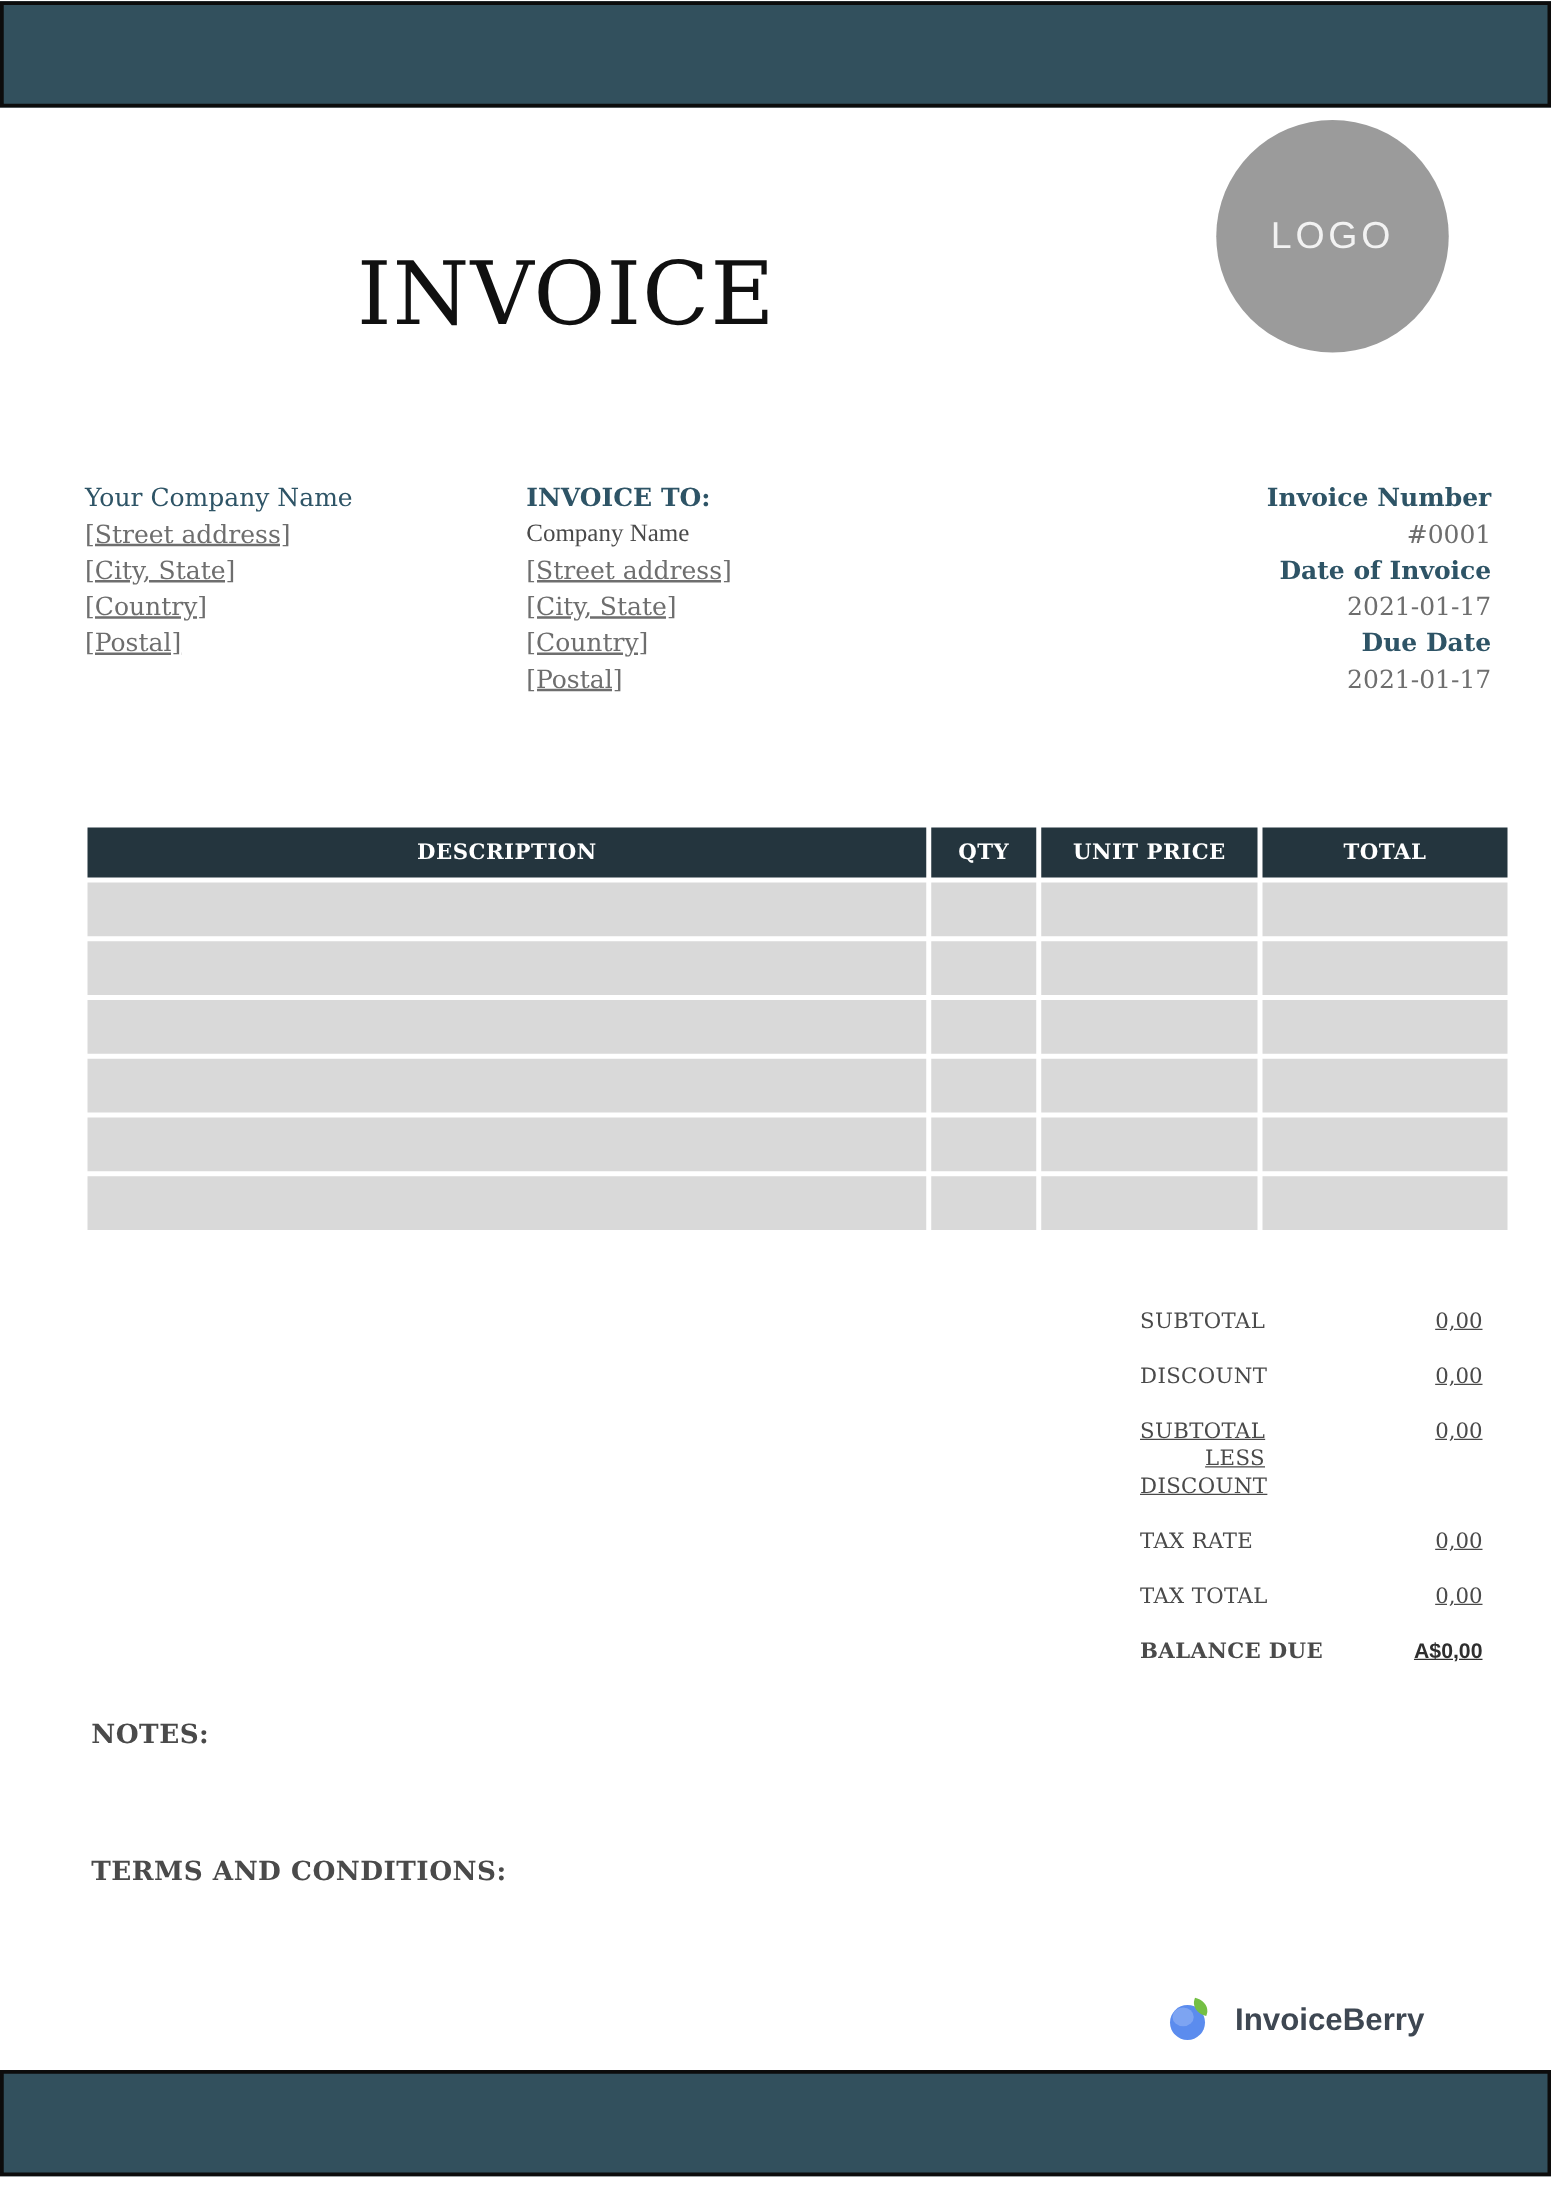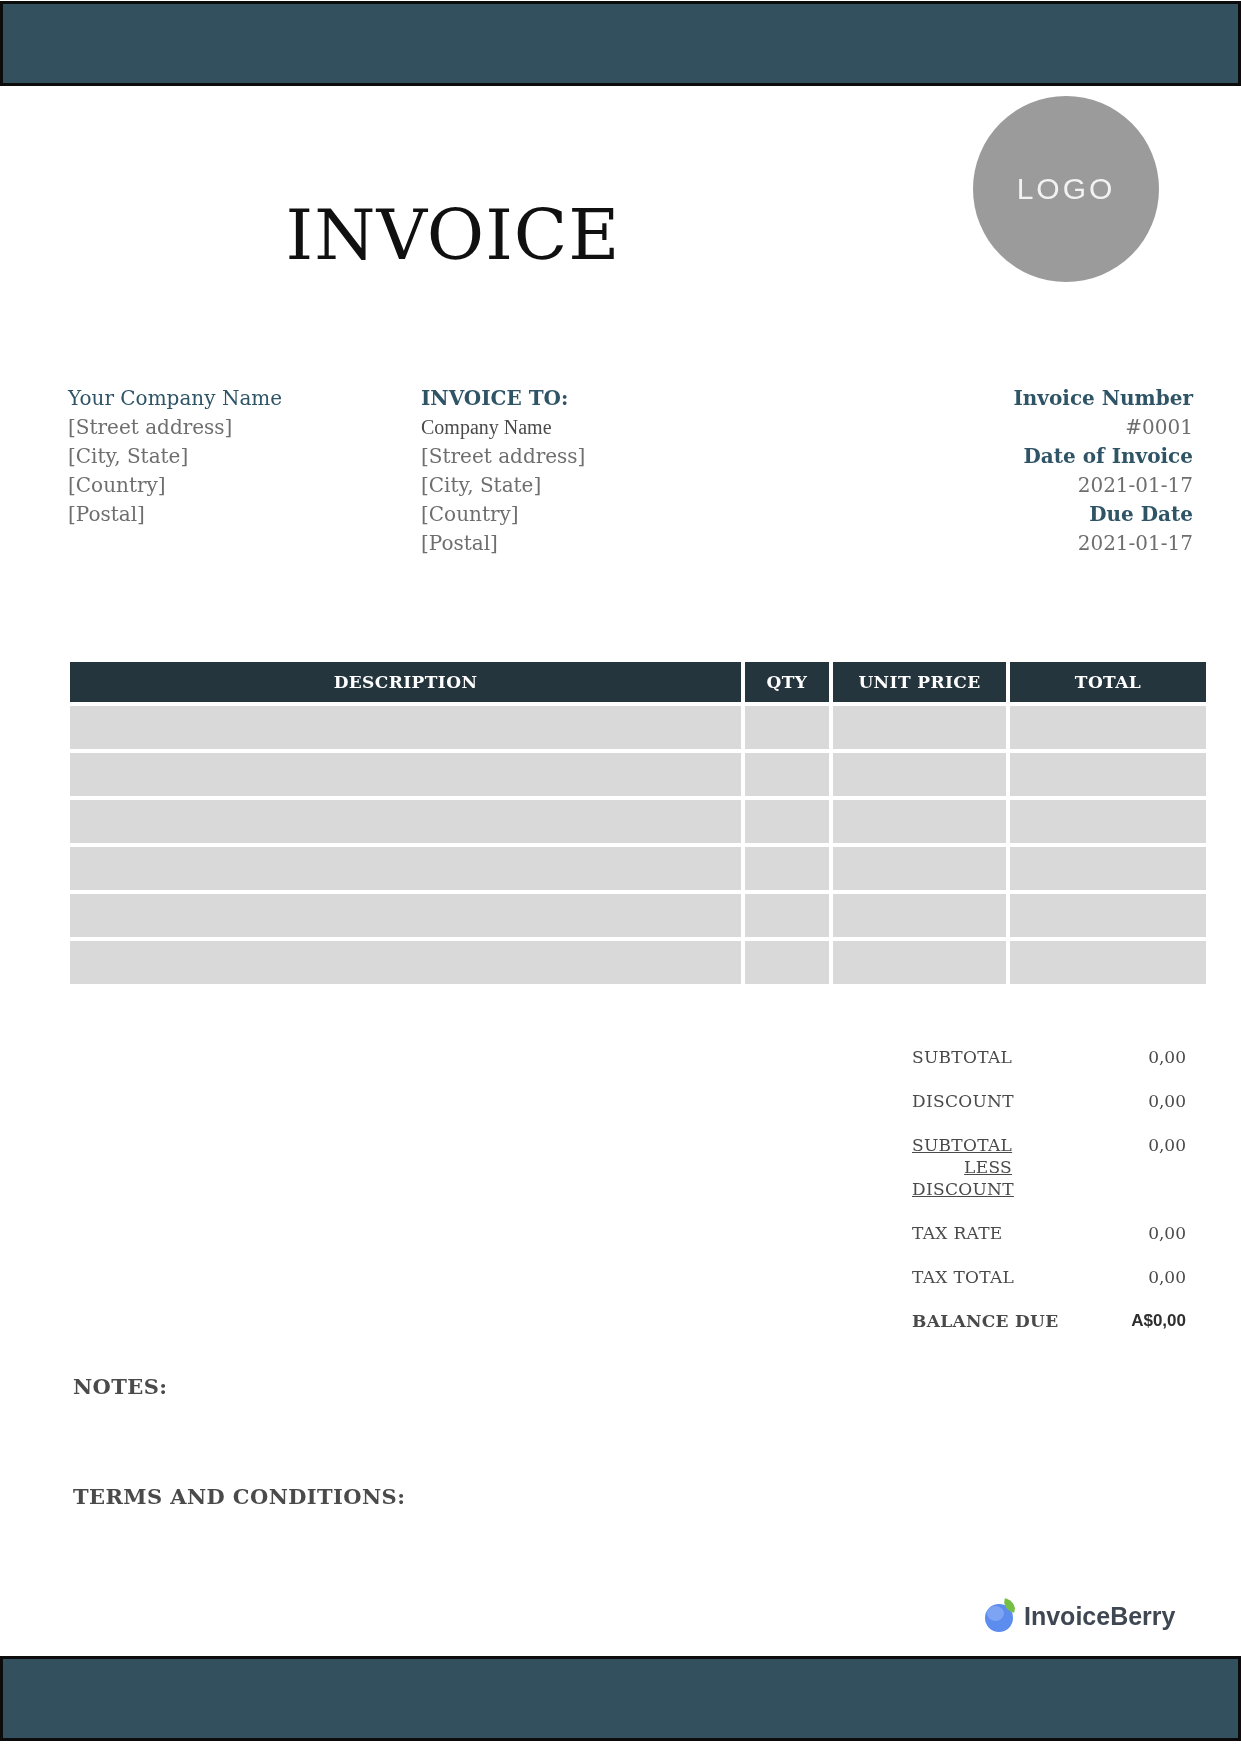--- a/index.html
+++ b/index.html
@@ -31,49 +31,49 @@
     display:flex;align-items:center;justify-content:center;}
   #logo-circle span{font-family:"Liberation Sans",sans-serif;font-size:30px;
     color:#f2f2f2;letter-spacing:3px;}
 
   .info-col{position:absolute;top:384px;font-size:20px;line-height:29px;}
   #company-col{left:68px;}
   #invoiceto-col{left:421px;}
   #meta-col{right:48px;text-align:right;}
   .teal-heading{color:var(--heading-teal);}
   .teal-heading.bold{font-weight:bold;}
-  .gray-line{color:var(--text-gray);}
+  .gray-line{color:var(--text-gray);text-decoration:underline;}
   .dark-line{color:var(--text-dark);font-family:Liberation Serif, serif;}
   .meta-label{color:var(--heading-teal);font-weight:bold;}
   .meta-value{color:var(--text-gray);}
 
   #items-table{position:absolute;left:70px;top:662px;width:1044px;
     display:grid;grid-template-columns:671px 84px 173px 196px;gap:4px;background:#fff;}
   .th{height:40px;background:var(--table-header-bg);color:#ffffff;
     display:flex;align-items:center;justify-content:center;
     font-size:17px;font-weight:bold;letter-spacing:.4px;}
   .td{height:43px;background:var(--table-row-bg);}
 
   #totals{position:absolute;left:912px;top:1046px;width:274px;}
   .totals-row{display:flex;justify-content:space-between;align-items:flex-start;
     margin-bottom:22px;font-size:17px;color:var(--text-dark);}
   .totals-row .t-label{letter-spacing:.3px;line-height:22px;text-align:right;}
   .totals-row.narrow .t-label{width:100px;text-decoration:underline;}
-  .totals-row .t-value{text-align:right;line-height:22px;}
+  .totals-row .t-value{text-align:right;line-height:22px;text-decoration:underline;}
   .totals-row.grand .t-label{font-weight:bold;}
   .totals-row.grand .t-value{font-family:"Liberation Sans",sans-serif;
     font-weight:bold;color:#2e2e2e;}
 
   .section-heading{position:absolute;left:73px;font-size:21px;font-weight:bold;
     color:var(--text-dark);letter-spacing:.4px;}
   #notes-heading{top:1374px;}
   #terms-heading{top:1469px;margin-top:15px;}
 
-  #branding{position:absolute;left:985px;top:1601px;display:flex;
-    align-items:center;gap:9px;}
+  #branding{position:absolute;left:936px;top:1601px;display:flex;
+    align-items:center;gap:22px;}
   #berry-icon{position:relative;width:30px;height:30px;}
   #berry-icon .berry-body{position:absolute;left:0;top:3px;width:28px;height:28px;
     border-radius:50%;background:var(--berry-blue);overflow:hidden;}
   #berry-icon .berry-shine{position:absolute;left:2px;top:2px;width:17px;height:15px;
     border-radius:50%;background:#7da4f2;}
   #berry-icon .leaf{position:absolute;right:-1px;top:-1px;width:13px;height:11px;
     background:var(--leaf-green);border-radius:0 85% 0 85%;transform:rotate(18deg);}
   #branding .wordmark{font-family:"Liberation Sans",sans-serif;font-size:25px;
     font-weight:600;color:#3e4752;}
 </style>

